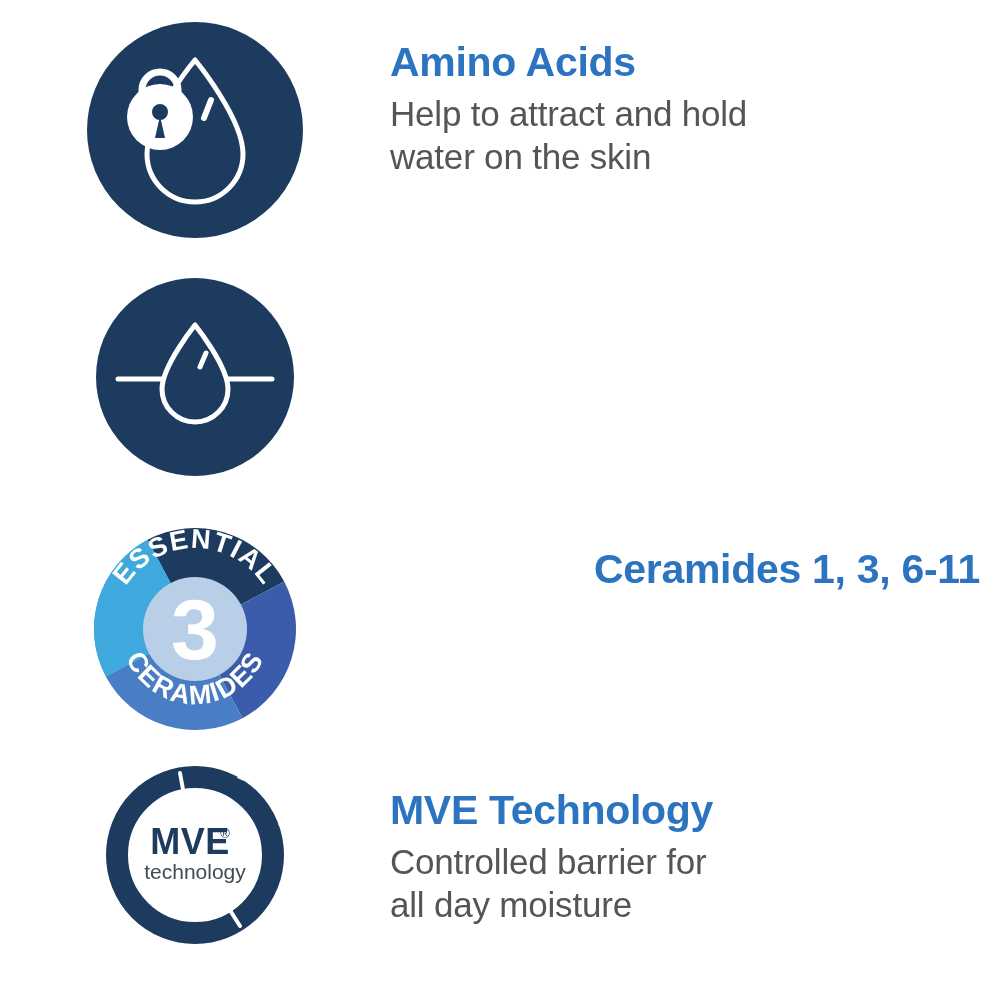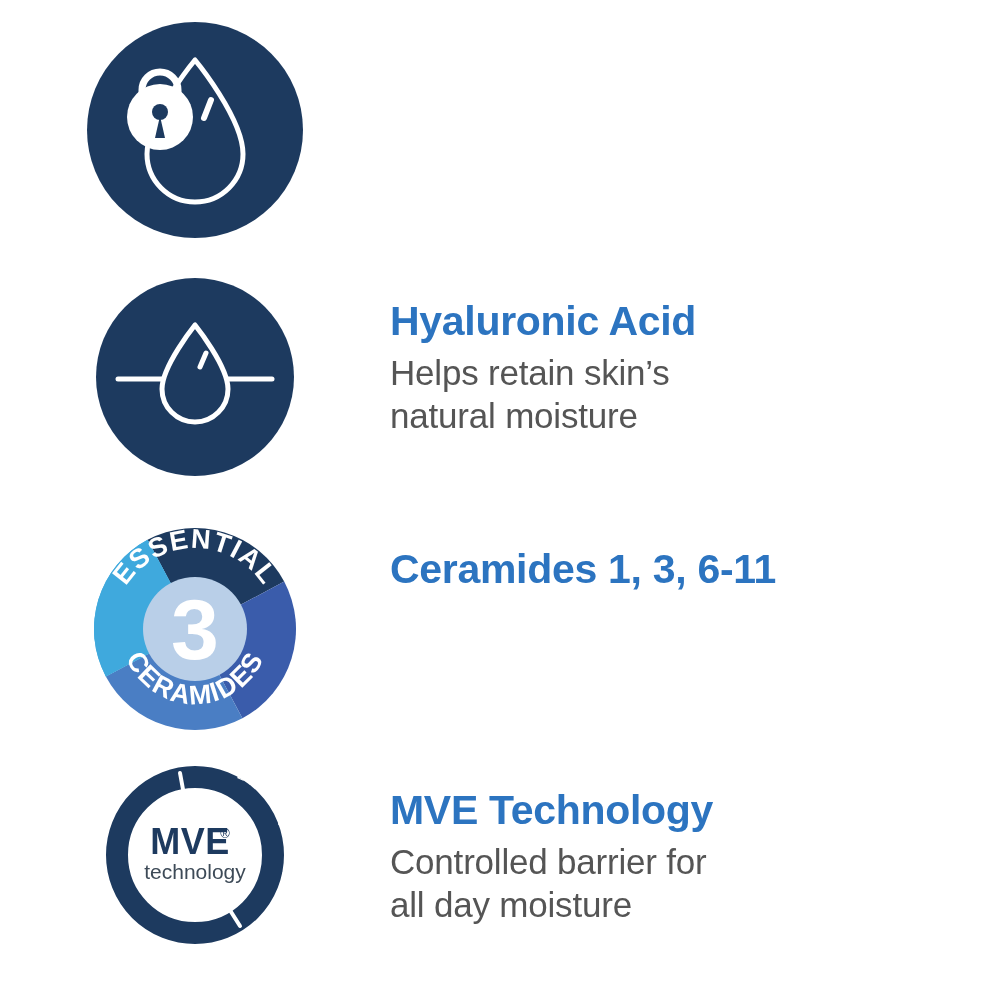--- a/index.html
+++ b/index.html
@@ -60,21 +60,21 @@
   .feature-desc span { display: block; }
 
   
   #row-0 { top: 22px; }
   #row-1 { top: 278px; }
   #row-2 { top: 528px; }
   #row-3 { top: 766px; }
 
   #row-0 .text-cell { padding-top: 20px; }
   #row-1 .text-cell { padding-top: 23px; }
-  #row-2 .text-cell { padding-top: 21px; }
+  #row-2 .text-cell { padding-top: 21px; text-align: right; }
   #row-3 .text-cell { padding-top: 24px; }
 
   svg { display: block; }
 </style>
 </head>
 <body>
 
 <div class="board">
 
   <div class="feature-row" id="row-0">
@@ -89,43 +89,43 @@
 
           <path d="M55 78 v-10 a18 18 0 0 1 36 0 v10" fill="none" stroke="#ffffff" stroke-width="7" stroke-linecap="round"></path>
 
           <circle cx="73" cy="95" r="33" fill="#ffffff"></circle>
 
           <circle cx="73" cy="90" r="8" fill="#1d3a5f"></circle>
           <path d="M73 94 l-5 22 h10 z" fill="#1d3a5f"></path>
         </svg>
       </div>
     </div>
+    <div class="text-cell">
+      <h2 class="feature-title">Amino Acids</h2>
+      <p class="feature-desc">
+        <span>Help to attract and hold</span>
+        <span>water on the skin</span>
+      </p>
+    </div>
   </div>
 
   <div class="feature-row" id="row-1">
     <div class="icon-cell">
       <div class="icon-wrap">
         <svg width="198" height="198" viewBox="0 0 198 198" aria-hidden="true">
           <circle cx="99" cy="99" r="99" fill="#1d3a5f"></circle>
 
           <path d="M22 101 H66" stroke="#ffffff" stroke-width="5" stroke-linecap="round"></path>
 
           <path d="M132 101 H176" stroke="#ffffff" stroke-width="5" stroke-linecap="round"></path>
 
           <path d="M99 47 C99 47 66 88 66 111 a33 33 0 0 0 66 0 C132 88 99 47 99 47 Z" fill="#1d3a5f" stroke="#ffffff" stroke-width="5" stroke-linejoin="round"></path>
           <path d="M110 75 L104 89" fill="none" stroke="#ffffff" stroke-width="5" stroke-linecap="round"></path>
         </svg>
       </div>
-    </div>
-    <div class="text-cell">
-      <h2 class="feature-title">Hyaluronic Acid</h2>
-      <p class="feature-desc">
-        <span>Helps retain skin’s</span>
-        <span>natural moisture</span>
-      </p>
     </div>
   </div>
 
   <div class="feature-row" id="row-2">
     <div class="icon-cell">
       <div class="icon-wrap">
         <svg width="202" height="202" viewBox="0 0 202 202" aria-hidden="true">
           <defs>
             <path id="arcTop" d="M 20 101 A 81 81 0 0 1 182 101"></path>
             <path id="arcBottom" d="M 26 101 A 75 75 0 0 0 176 101"></path>

